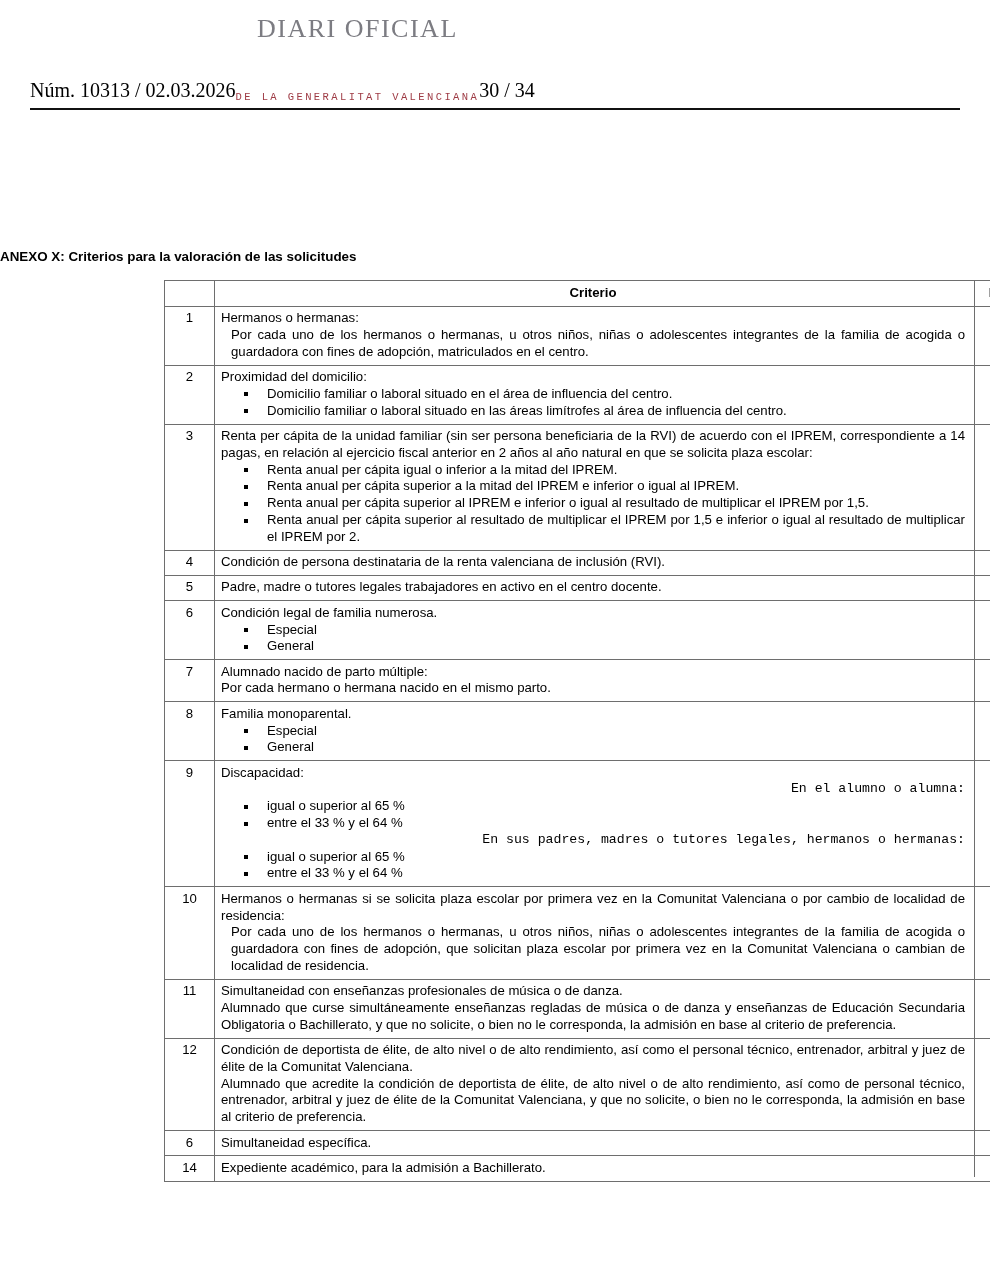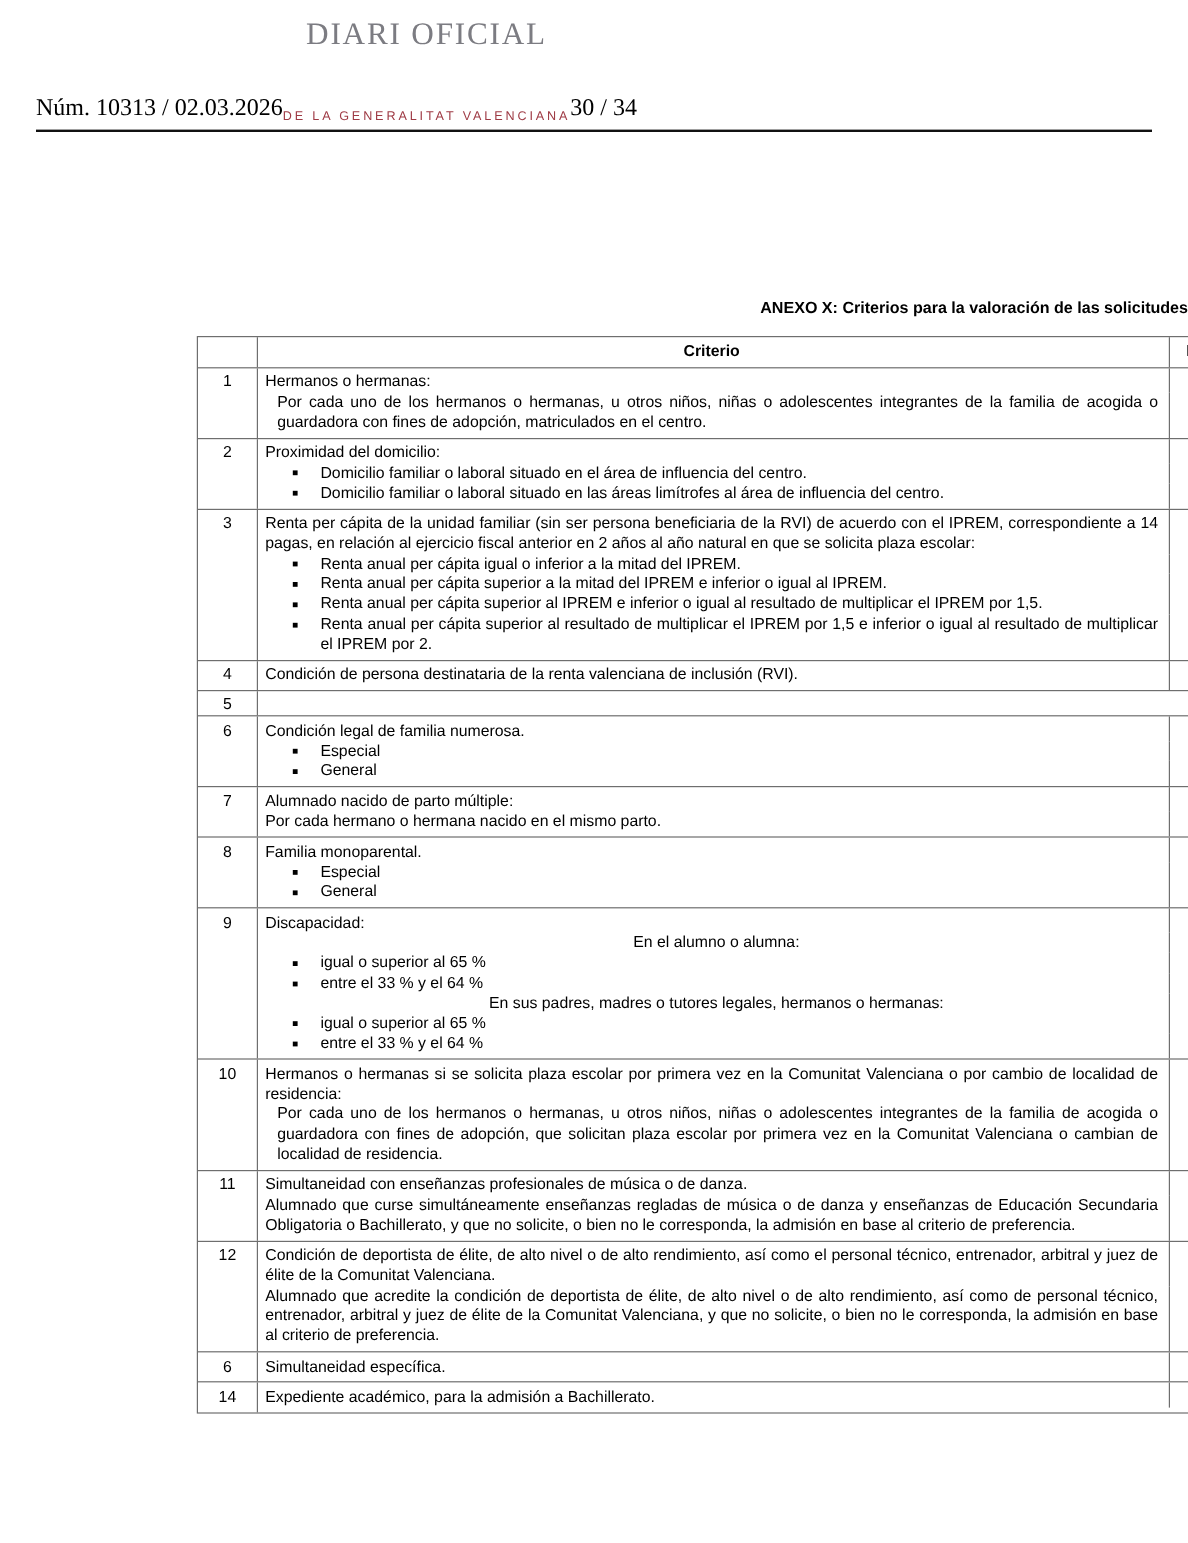--- a/index.html
+++ b/index.html
@@ -28,48 +28,48 @@
   .logo-stack{
     display:flex;flex-direction:column;align-items:center;
     padding-bottom:4px;margin-top:10px;gap:48px;
   }
   .logo-title{
     font-family:"Liberation Serif","DejaVu Serif",serif;
     font-size:26px;line-height:1.0;color:var(--logo-gray);
     letter-spacing:1.5px;white-space:nowrap;margin-top:2px;
   }
   .logo-subtitle{
-    font-family:Liberation Sans, sans-serif;
+    font-family:Liberation Mono, monospace;
     font-size:10.5px;line-height:1.2;color:var(--logo-red);
     letter-spacing:2.4px;white-space:nowrap;margin-top:1px;
   }
   .hdr-rule{height:2px;background:#111;margin:0 30px;}
   
   .annex-title{
-    position:absolute;top:249px;left:0;width:990px;text-align:right;
+    position:absolute;top:249px;left:0;width:990px;text-align:left;
     font-size:13.4px;font-weight:bold;
   }
   
   .ctable{
     position:absolute;top:280px;left:164px;width:884px;
     border:1px solid var(--border-gray);box-sizing:border-box;
     font-size:13.2px;line-height:16.8px;
   }
   .trow{
     display:grid;grid-template-columns:50px 1fr 72px;
     border-bottom:1px solid var(--border-gray);
   }
   .trow:last-child{border-bottom:none;}
   .cell-num{
     grid-column:1;text-align:center;padding-top:3.5px;
     border-right:1px solid var(--border-gray);
   }
   .blk{grid-column:2;border-right:1px solid var(--border-gray);
     padding-left:6px;padding-right:9px;text-align:justify;}
-  .blk.sub{padding-left:14px;text-align:center;}
+  .blk.sub{padding-left:14px;text-align:right;font-family:Liberation Mono, monospace;}
   .blk.ind{padding-left:16px;}
   .blk.b{padding-left:52px;position:relative;}
   .bsq{position:absolute;left:29px;top:6.5px;width:4px;height:4px;background:#000;}
   .pcell{grid-column:3;text-align:center;}
   .pcell.pctr{display:flex;align-items:center;justify-content:center;}
   .bf{padding-top:3.5px;}
   .bl{padding-bottom:4px;}
   
   .thead .hcrit,.thead .hpts{font-weight:bold;text-align:center;}
   .thead > div{padding-top:4px;padding-bottom:4px;}
@@ -146,20 +146,21 @@
         <div class="blk b bl" style="grid-row: 5;"><div class="bsq"></div>Renta anual per cápita superior al resultado de multiplicar el IPREM por 1,5 e inferior o igual al resultado de multiplicar el IPREM por 2.</div>
         <div class="pcell bl" style="grid-row: 5;">4</div>
       </div>
       <div class="trow">
         <div class="cell-num" style="grid-row: 1 / span 1;">4</div>
         <div class="blk p bf bl" style="grid-row: 1;">Condición de persona destinataria de la renta valenciana de inclusión (RVI).</div>
         <div class="pcell pctr" style="grid-row: 1 / span 1;">7</div>
       </div>
       <div class="trow">
         <div class="cell-num" style="grid-row: 1 / span 1;">5</div>
+        <div class="blk p bf bl" style="grid-row: 1;">Padre, madre o tutores legales trabajadores en activo en el centro docente.</div>
         <div class="pcell pctr" style="grid-row: 1 / span 1;">7</div>
       </div>
       <div class="trow">
         <div class="cell-num" style="grid-row: 1 / span 3;">6</div>
         <div class="blk p bf" style="grid-row: 1;">Condición legal de familia numerosa.</div>
         <div class="pcell bf" style="grid-row: 1;"></div>
         <div class="blk b" style="grid-row: 2;"><div class="bsq"></div>Especial</div>
         <div class="pcell" style="grid-row: 2;">7</div>
         <div class="blk b bl" style="grid-row: 3;"><div class="bsq"></div>General</div>
         <div class="pcell bl" style="grid-row: 3;">5</div>

